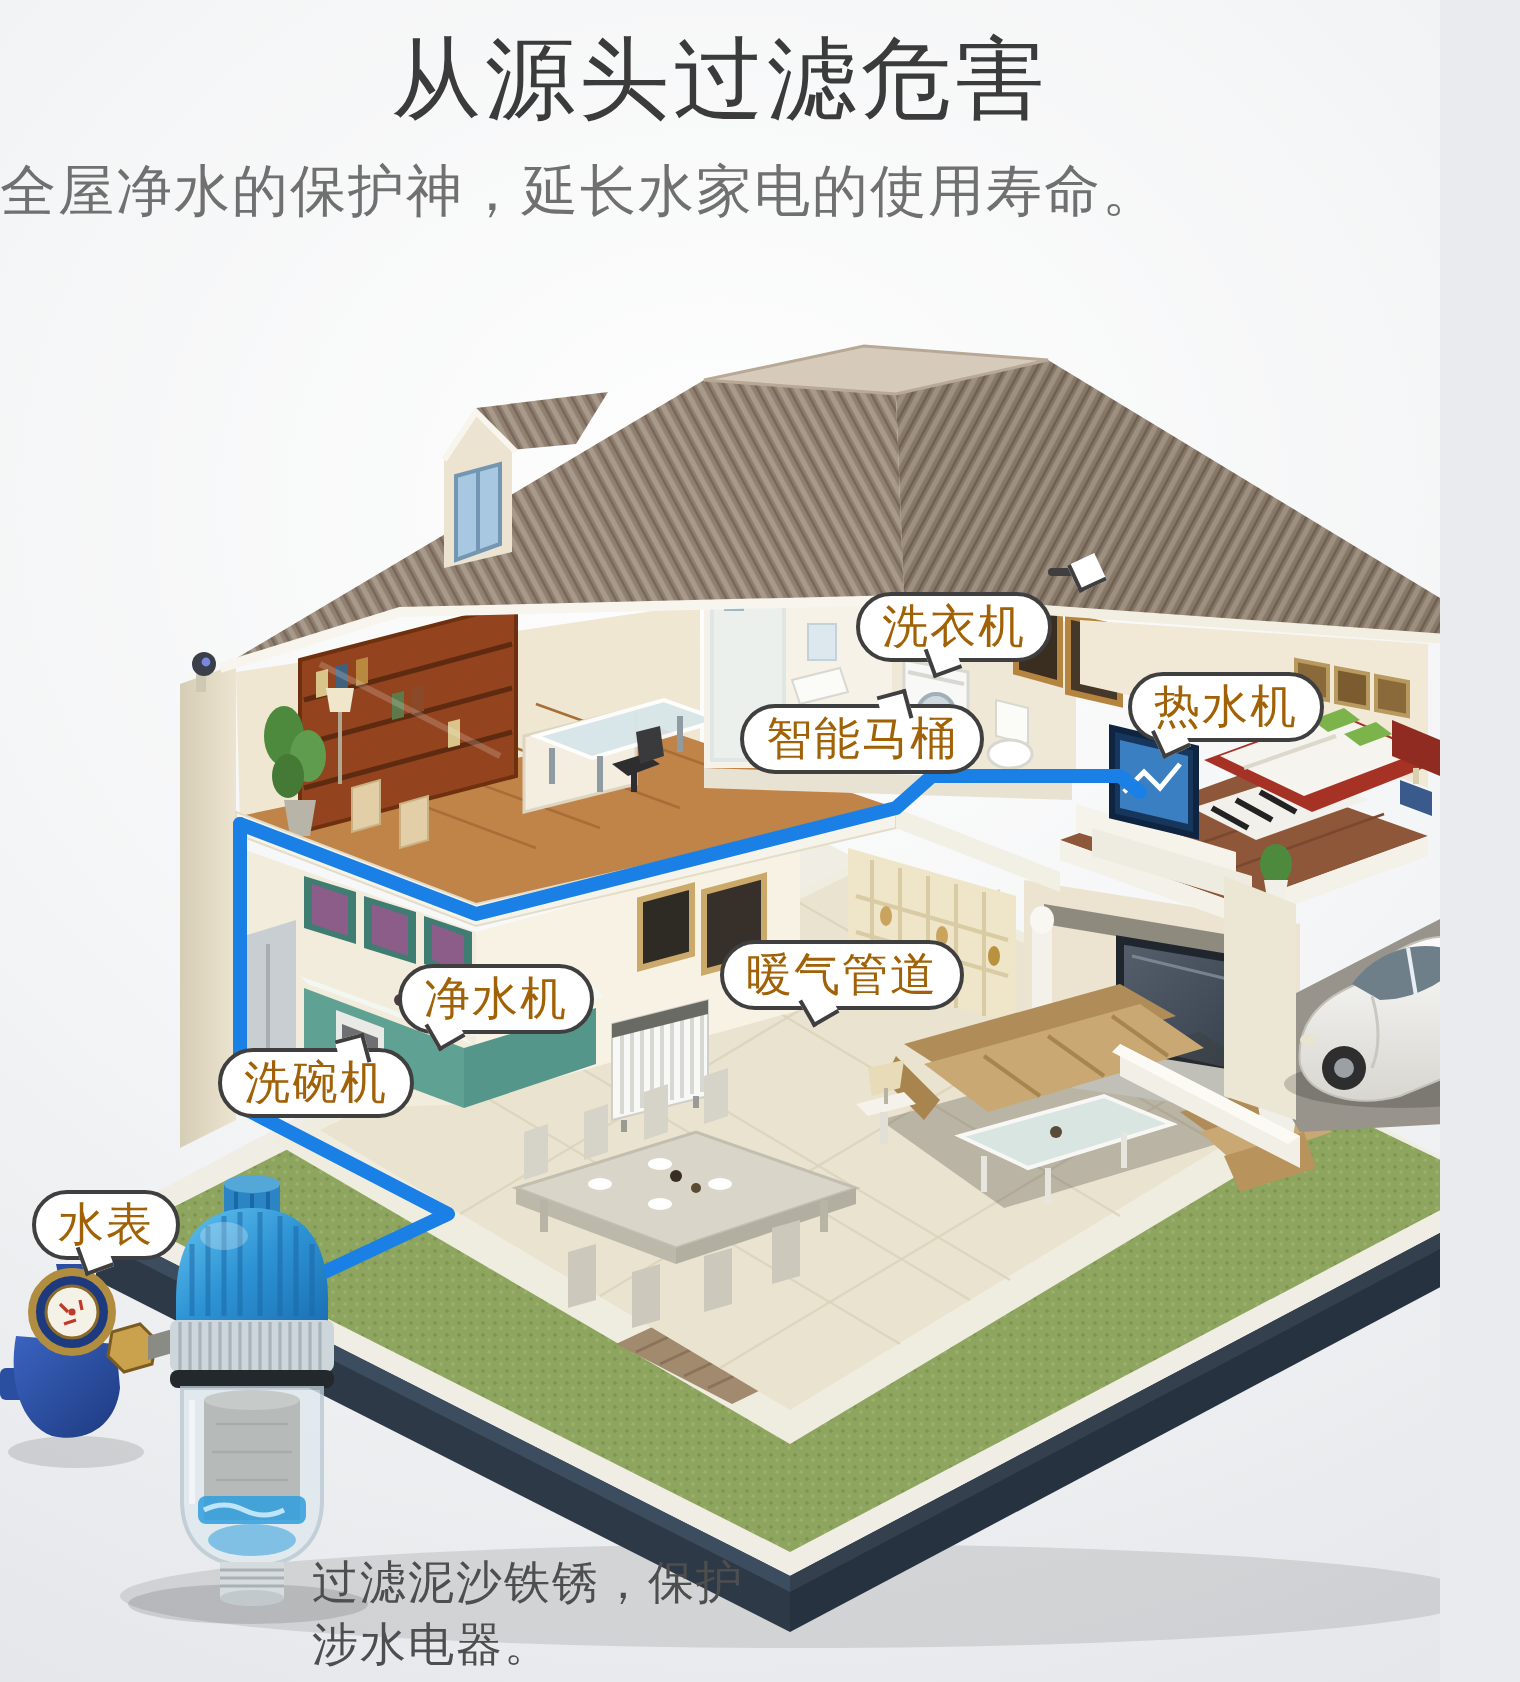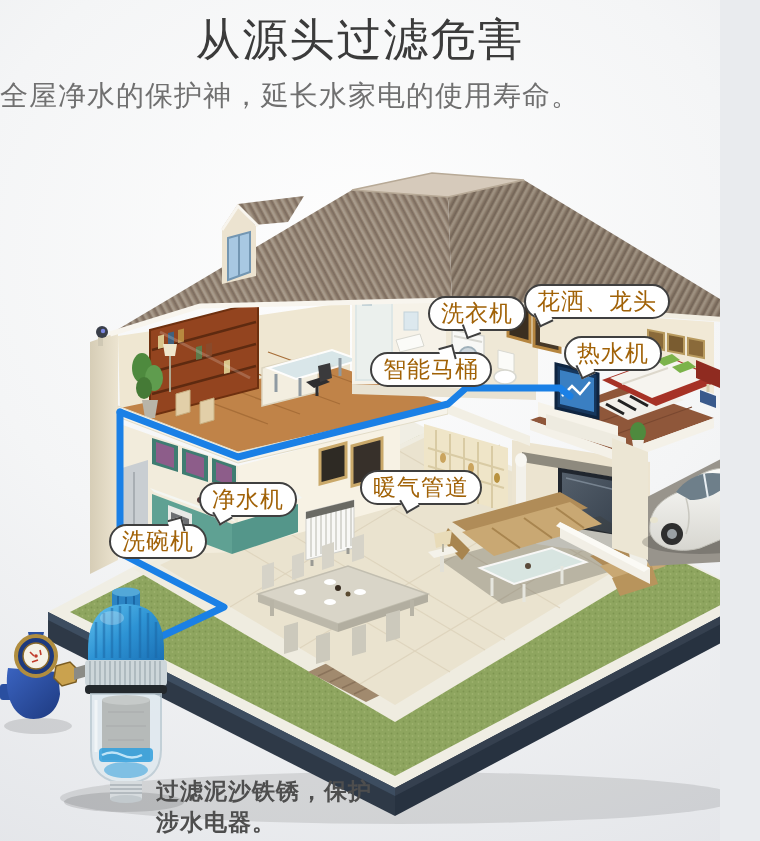--- a/index.html
+++ b/index.html
@@ -21,21 +21,21 @@
     position:absolute;background:#ffffff;border:2px solid #3f3f3f;border-radius:18px;
     padding:0 11px;font-size:23px;line-height:31px;color:#a16207;white-space:nowrap;
     letter-spacing:1px;z-index:5;
   }
   .bubble .txt{position:relative;z-index:2;}
   .tail{position:absolute;width:13px;height:13px;background:#fff;z-index:1;}
   .tail.down{bottom:-8px;border-right:2px solid #3f3f3f;border-bottom:2px solid #3f3f3f;}
   .tail.up{top:-8px;border-left:2px solid #3f3f3f;border-top:2px solid #3f3f3f;}
   .footer-text{
     position:absolute;left:156px;top:776px;font-size:23px;line-height:31px;
-    color:#4e4e4e;letter-spacing:1px;z-index:5;font-weight:bold;
+    color:#4e4e4e;letter-spacing:1px;z-index:5;
   }
 </style>
 </head>
 <body>
 
 <div id="stage">
 
   <svg id="scene" width="760" height="841" viewBox="0 0 760 841">
     <defs>
       <pattern id="tL" width="7" height="7" patternUnits="userSpaceOnUse" patternTransform="rotate(-28)">
@@ -430,21 +430,20 @@
   <div class="title">从源头过滤危害</div>
   <div class="subtitle">全屋净水的保护神，延长水家电的使用寿命。</div>
 
   <div class="bubble" style="left:428px;top:296px;">
     <span class="tail down" style="left:34px;transform:rotate(70deg);"></span>
     <span class="txt">洗衣机</span>
   </div>
 
   <div class="bubble" style="left:524px;top:284px;">
     <span class="tail down" style="left:10px;transform:rotate(65deg);"></span>
-    <span class="txt">花洒、龙头</span>
   </div>
 
   <div class="bubble" style="left:564px;top:336px;">
     <span class="tail down" style="left:12px;transform:rotate(65deg);"></span>
     <span class="txt">热水机</span>
   </div>
 
   <div class="bubble" style="left:370px;top:352px;text-align:right;">
     <span class="tail up" style="left:68px;transform:rotate(75deg);"></span>
     <span class="txt">智能马桶</span>
@@ -458,20 +457,24 @@
   <div class="bubble" style="left:360px;top:470px;">
     <span class="tail down" style="left:40px;transform:rotate(60deg);"></span>
     <span class="txt">暖气管道</span>
   </div>
 
   <div class="bubble" style="left:109px;top:524px;">
     <span class="tail up" style="left:58px;transform:rotate(75deg);"></span>
     <span class="txt">洗碗机</span>
   </div>
 
+  <div class="bubble" style="left:16px;top:595px;">
+    <span class="tail down" style="left:22px;transform:rotate(70deg);"></span>
+    <span class="txt">水表</span>
+  </div>
 
 
   <div class="footer-text">
     <div>过滤泥沙铁锈，保护</div>
     <div>涉水电器。</div>
   </div>
 
 </div>
 
 </body></html>

